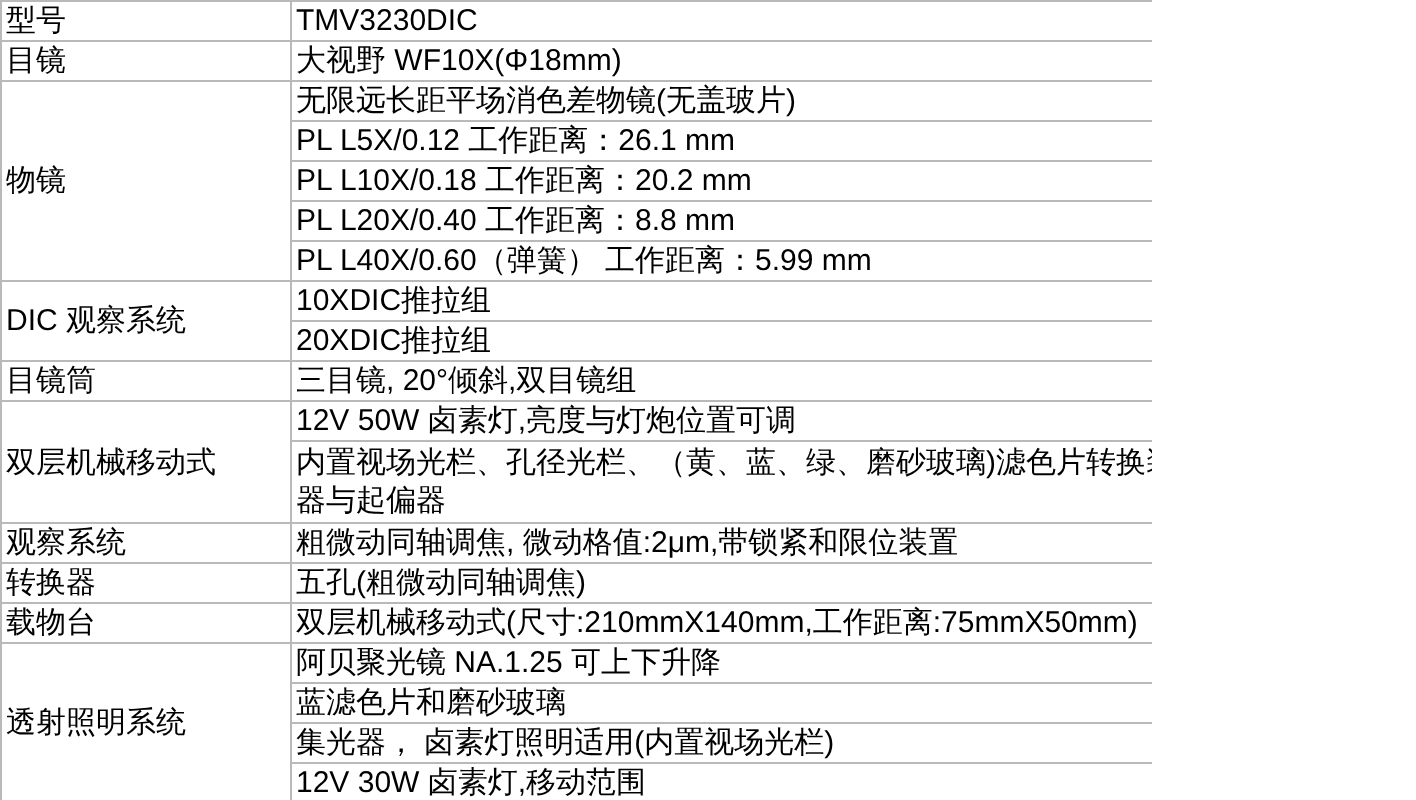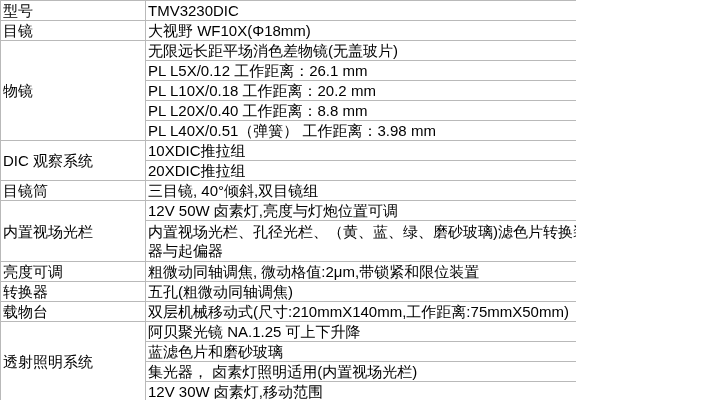--- a/index.html
+++ b/index.html
@@ -53,46 +53,46 @@
     <tr class="r-single">
       <td>PL L5X/0.12  工作距离：26.1 mm</td>
     </tr>
     <tr class="r-single">
       <td>PL L10X/0.18 工作距离：20.2 mm</td>
     </tr>
     <tr class="r-single">
       <td>PL L20X/0.40 工作距离：8.8 mm</td>
     </tr>
     <tr class="r-single">
-      <td>PL L40X/0.51（弹簧） 工作距离：3.98 mm</td>
+      <td>PL L40X/0.60（弹簧） 工作距离：5.99 mm</td>
     </tr>
 
     <tr class="r-single">
       <td rowspan="2">DIC 观察系统</td>
       <td>10XDIC推拉组</td>
     </tr>
     <tr class="r-single">
       <td>20XDIC推拉组</td>
     </tr>
 
     <tr class="r-single">
       <td>目镜筒</td>
-      <td>三目镜, 40°倾斜,双目镜组</td>
+      <td>三目镜, 20°倾斜,双目镜组</td>
     </tr>
 
     <tr class="r-single">
-      <td rowspan="2">内置视场光栏</td>
+      <td rowspan="2">双层机械移动式</td>
       <td>12V 50W 卤素灯,亮度与灯炮位置可调</td>
     </tr>
     <tr class="r-double">
       <td>内置视场光栏、孔径光栏、（黄、蓝、绿、磨砂玻璃)滤色片转换装置，推拉式检偏器与起偏器</td>
     </tr>
 
     <tr class="r-single">
-      <td>亮度可调</td>
+      <td>观察系统</td>
       <td>粗微动同轴调焦, 微动格值:2μm,带锁紧和限位装置</td>
     </tr>
 
     <tr class="r-single">
       <td>转换器</td>
       <td>五孔(粗微动同轴调焦)</td>
     </tr>
 
     <tr class="r-single">
       <td>载物台</td>

